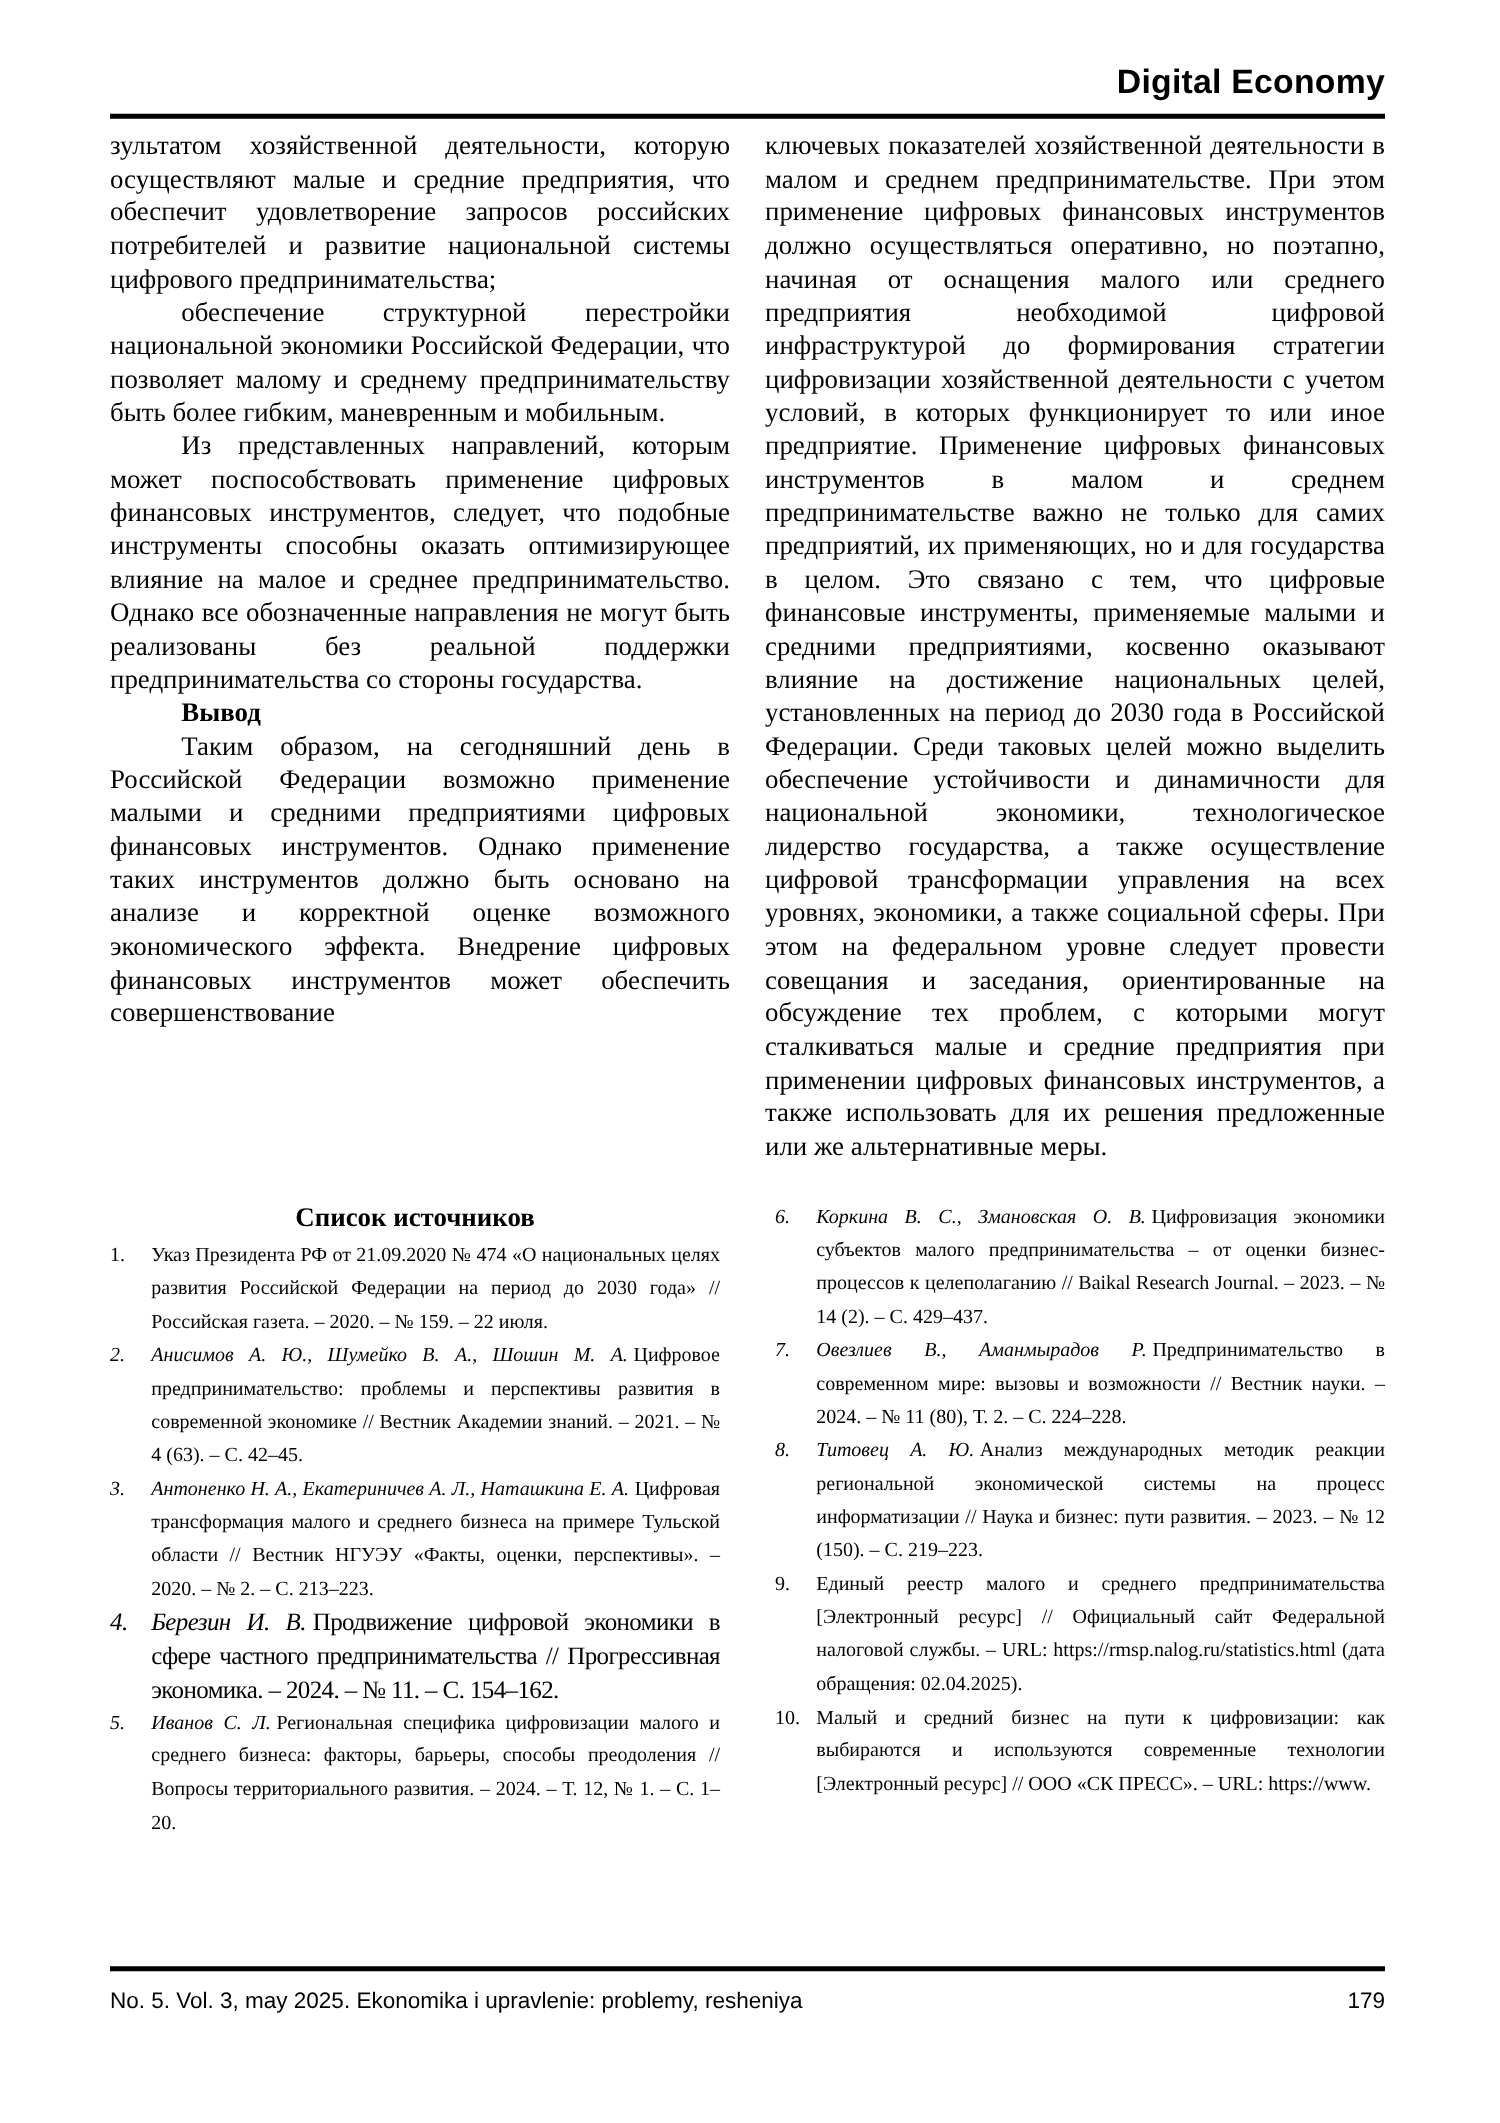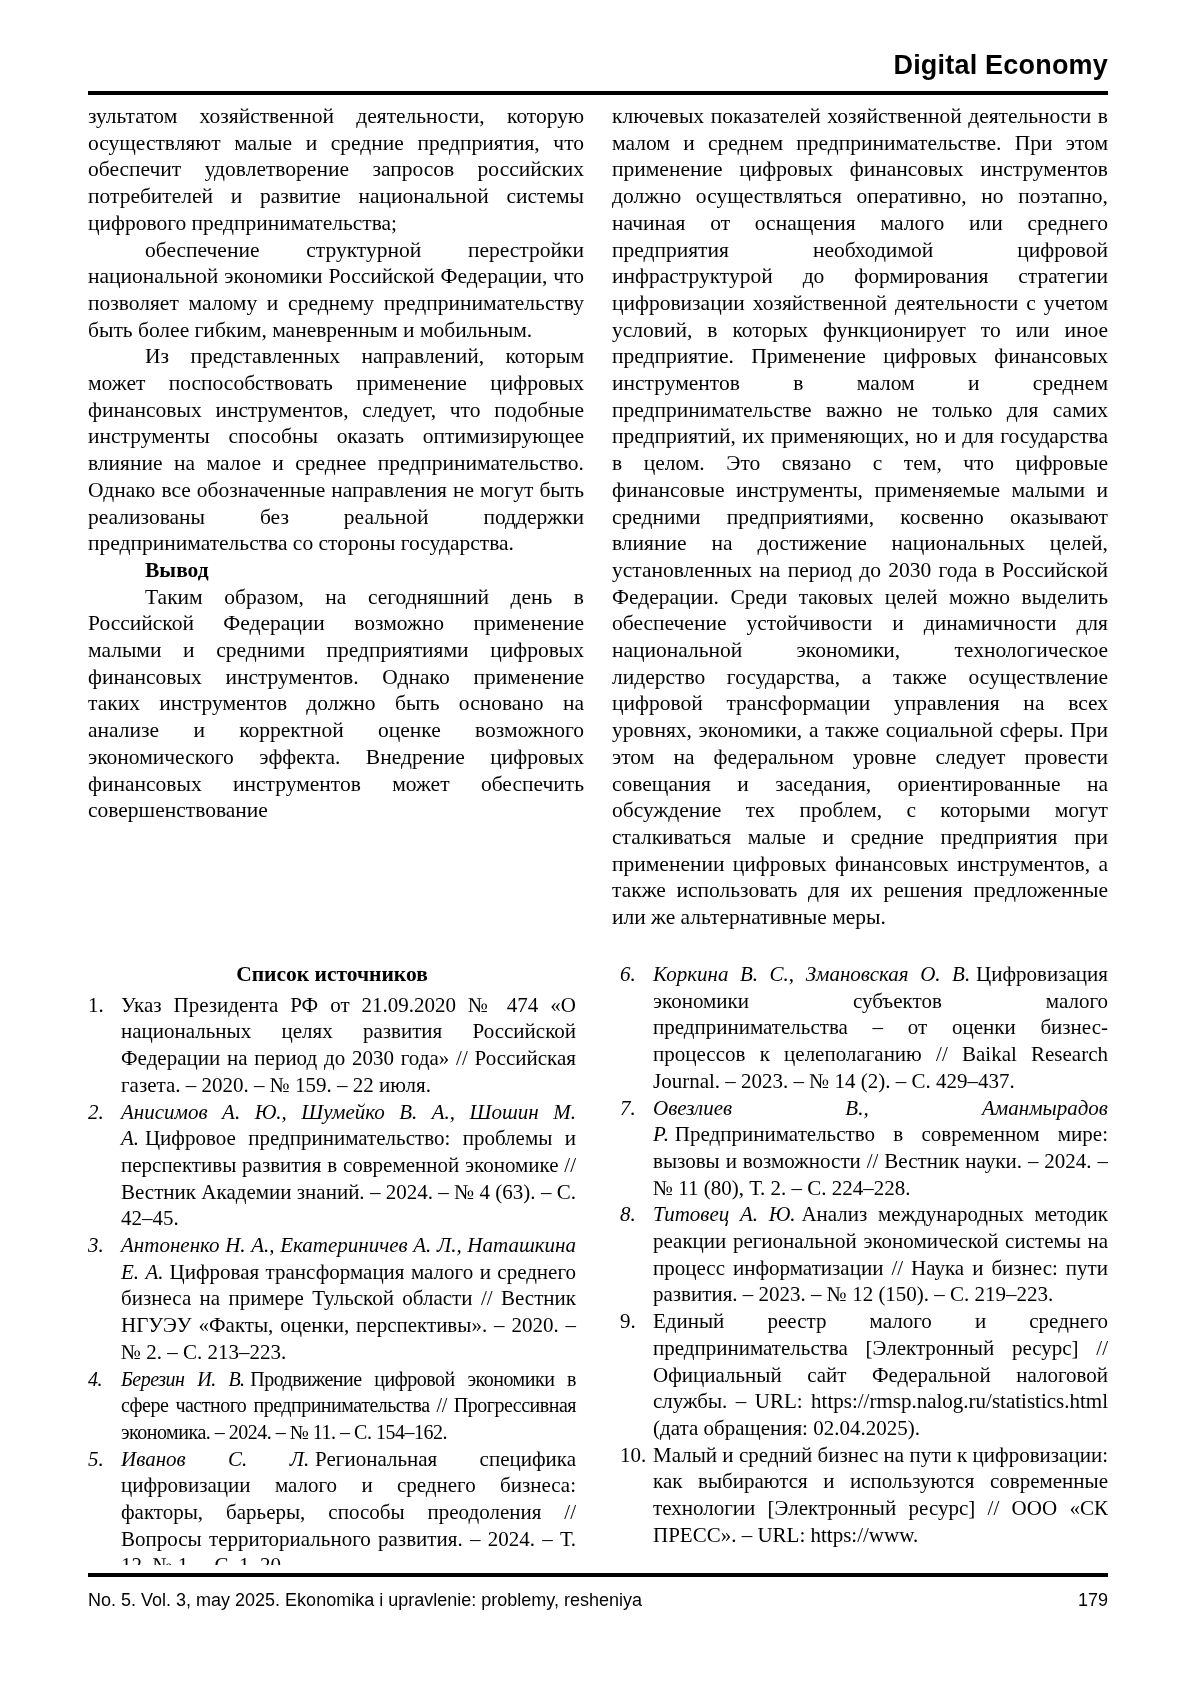--- a/index.html
+++ b/index.html
@@ -69,21 +69,21 @@
   .refs-heading {
     font-family: "Liberation Serif", serif;
     font-size: 21.5px;
     line-height: 26.7px;
     font-weight: bold;
     text-align: center;
     margin-bottom: 4px;
   }
   .ref {
     font-family: "Liberation Serif", serif;
-    font-size: 21px;
+    font-size: 16px;
     line-height: 26.7px;
     text-align: justify;
     padding-left: 33px;
     text-indent: -33px;
     overflow-wrap: anywhere;
     hyphens: auto;
     -webkit-hyphens: auto;
   }
   .ref-num {
     display: inline-block;
@@ -127,21 +127,21 @@
     </div>
   </div>
 
   <div class="refs-row">
     <div class="col">
       <div class="refs-heading">Список источников</div>
       <div class="ref">
         <span class="ref-num">1.</span><span class="ref-authors"></span><span class="ref-text">Указ Президента РФ от 21.09.2020 № 474 «О национальных целях развития Российской Федерации на период до 2030 года» // Российская газета. – 2020. – № 159. – 22 июля.</span>
       </div>
       <div class="ref num-italic">
-        <span class="ref-num">2.</span><span class="ref-authors">Анисимов А. Ю., Шумейко В. А., Шошин М. А.</span><span class="ref-text">Цифровое предпринимательство: проблемы и перспективы развития в современной экономике // Вестник Академии знаний. – 2024. – № 4 (63). – С. 42–45.</span>
+        <span class="ref-num">2.</span><span class="ref-authors">Анисимов А. Ю., Шумейко В. А., Шошин М. А.</span><span class="ref-text">Цифровое предпринимательство: проблемы и перспективы развития в современной экономике // Вестник Академии знаний. – 2021. – № 4 (63). – С. 42–45.</span>
       </div>
       <div class="ref num-italic">
         <span class="ref-num">3.</span><span class="ref-authors">Антоненко Н. А., Екатериничев А. Л., Наташкина Е. А.</span><span class="ref-text">Цифровая трансформация малого и среднего бизнеса на примере Тульской области // Вестник НГУЭУ «Факты, оценки, перспективы». – 2020. – № 2. – С. 213–223.</span>
       </div>
       <div class="ref num-italic condensed">
         <span class="ref-num">4.</span><span class="ref-authors">Березин И. В.</span><span class="ref-text">Продвижение цифровой экономики в сфере частного предпринимательства // Прогрессивная экономика. – 2024. – № 11. – С. 154–162.</span>
       </div>
       <div class="ref num-italic">
         <span class="ref-num">5.</span><span class="ref-authors">Иванов С. Л.</span><span class="ref-text">Региональная специфика цифровизации малого и среднего бизнеса: факторы, барьеры, способы преодоления // Вопросы территориального развития. – 2024. – Т. 12, № 1. – С. 1–20.</span>
       </div>

